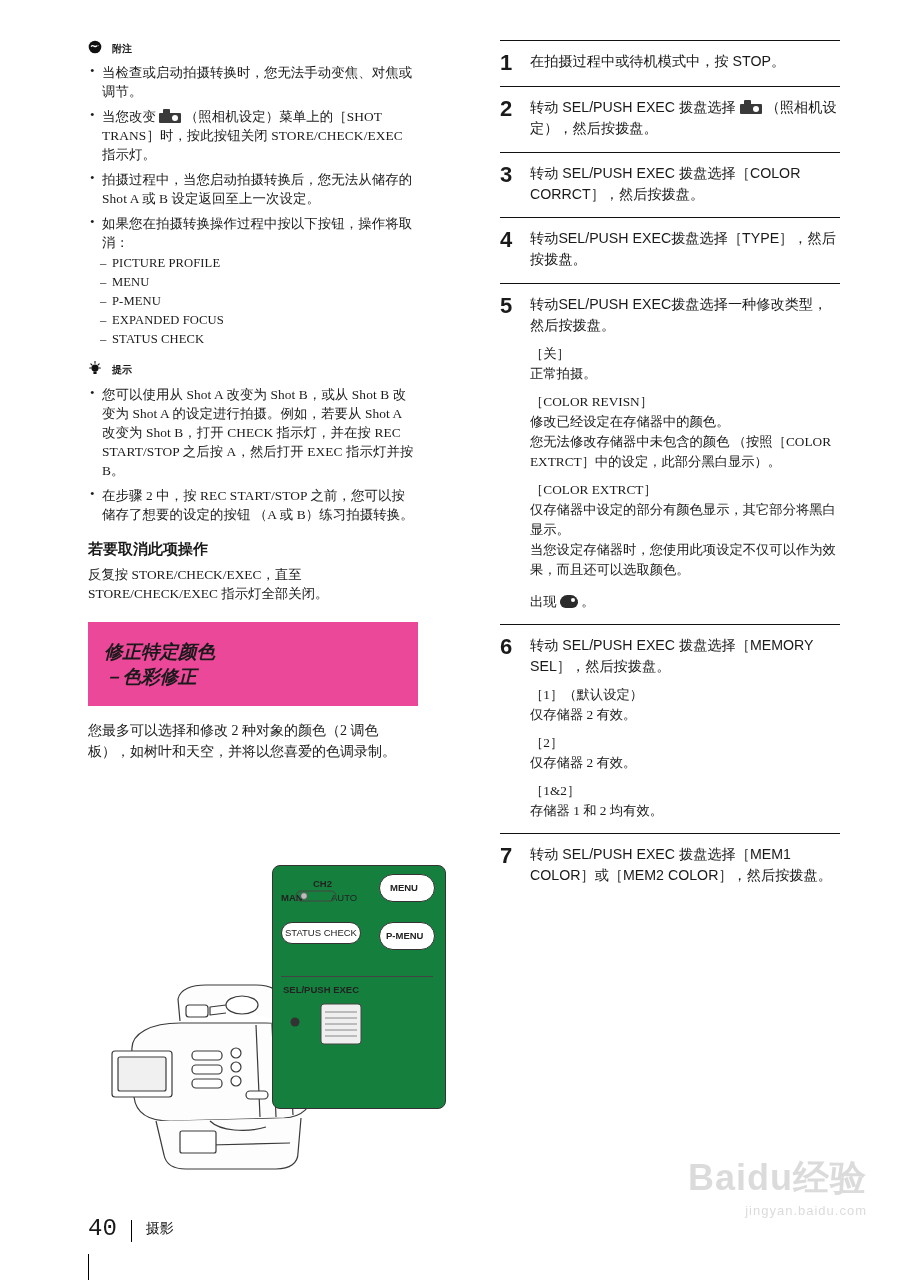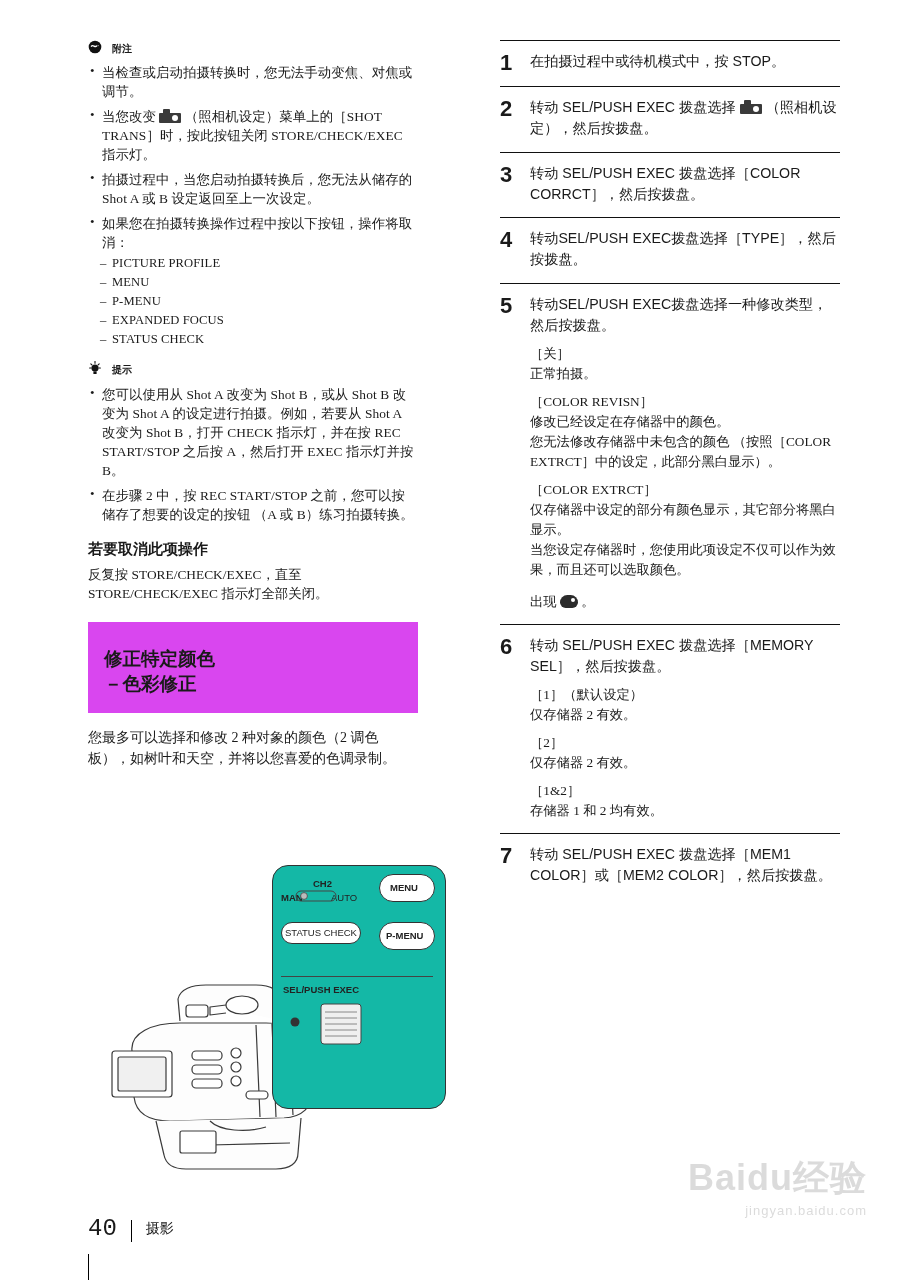--- a/index.html
+++ b/index.html
@@ -18,21 +18,21 @@
   ul.bullets{list-style:none;margin:0 0 12px 0;padding:0;}
   ul.bullets > li{position:relative;padding-left:14px;margin-bottom:6px;font-size:13.4px;line-height:1.42;letter-spacing:.1px;}
   ul.bullets > li:before{content:"•";position:absolute;left:2px;top:-1px;font-size:13px;}
   .sub{list-style:none;margin:2px 0 0 0;padding:0;}
   .sub li{font-size:12.6px;line-height:1.5;padding-left:10px;position:relative;font-family:"Liberation Serif",serif;}
   .sub li:before{content:"–";position:absolute;left:-2px;}
 
   h2.sec{font-family:"Liberation Sans",sans-serif;font-size:15px;font-weight:bold;margin:16px 0 6px 0;}
   p.body{font-size:13.4px;line-height:1.45;margin:0 0 10px 0;}
 
-  .title-box{background:#d946ef;padding:25px 16px 16px 16px;margin:18px 0 14px 0;}
+  .title-box{background:#ec4899;padding:18px 16px 16px 16px;margin:18px 0 14px 0;font-style:italic;}
   .title-box .t1{font-family:"Liberation Sans",sans-serif;font-weight:bold;font-size:18.5px;line-height:1.35;}
   .title-box .t2{font-family:"Liberation Sans",sans-serif;font-weight:bold;font-size:18.5px;line-height:1.35;}
 
   p.intro{font-size:14px;line-height:1.55;margin:14px 0 0 0;}
 
   
   .step{border-top:1.5px solid #111;padding:10px 0 12px 0;}
   .step:first-child{border-top:1.5px solid #111;}
   .step-row{display:flex;align-items:flex-start;gap:10px;}
   .step-num{font-family:"Liberation Sans",sans-serif;font-weight:bold;font-size:22px;line-height:1;width:20px;flex:0 0 20px;text-align:left;padding-top:1px;}
@@ -56,21 +56,21 @@
   .footer-label{font-family:"Liberation Sans",sans-serif;font-size:14px;padding-bottom:4px;border-left:1px solid #000;padding-left:14px;}
   .spine{position:absolute;left:88px;bottom:0;width:1px;height:26px;background:#000;}
 
   
   .wm{position:absolute;right:36px;bottom:62px;text-align:right;opacity:.35;margin-top:37px;}
   .wm .big{font-family:"Liberation Sans",sans-serif;font-size:36px;font-weight:bold;color:#9a9a9a;letter-spacing:1px;}
   .wm .sm{font-family:"Liberation Sans",sans-serif;font-size:13px;color:#9a9a9a;letter-spacing:1px;}
 
   
   .illus{position:absolute;left:60px;top:855px;width:400px;height:340px;}
-  .callout{position:absolute;left:212px;top:10px;width:172px;height:242px;border:1.4px solid #333;border-radius:16px;background:#14b8a6;}
+  .callout{position:absolute;left:212px;top:10px;width:172px;height:242px;border:1.4px solid #333;border-radius:8px;background:#15803d;}
   .cl-txt{position:absolute;font-family:"Liberation Sans",sans-serif;font-size:9.5px;color:#222;}
   .btn-oval{position:absolute;border:1.3px solid #333;border-radius:14px;background:#fff;}
 </style>
 </head>
 <body>
 
 <div class="page">
 
   <div class="col-left">
 

